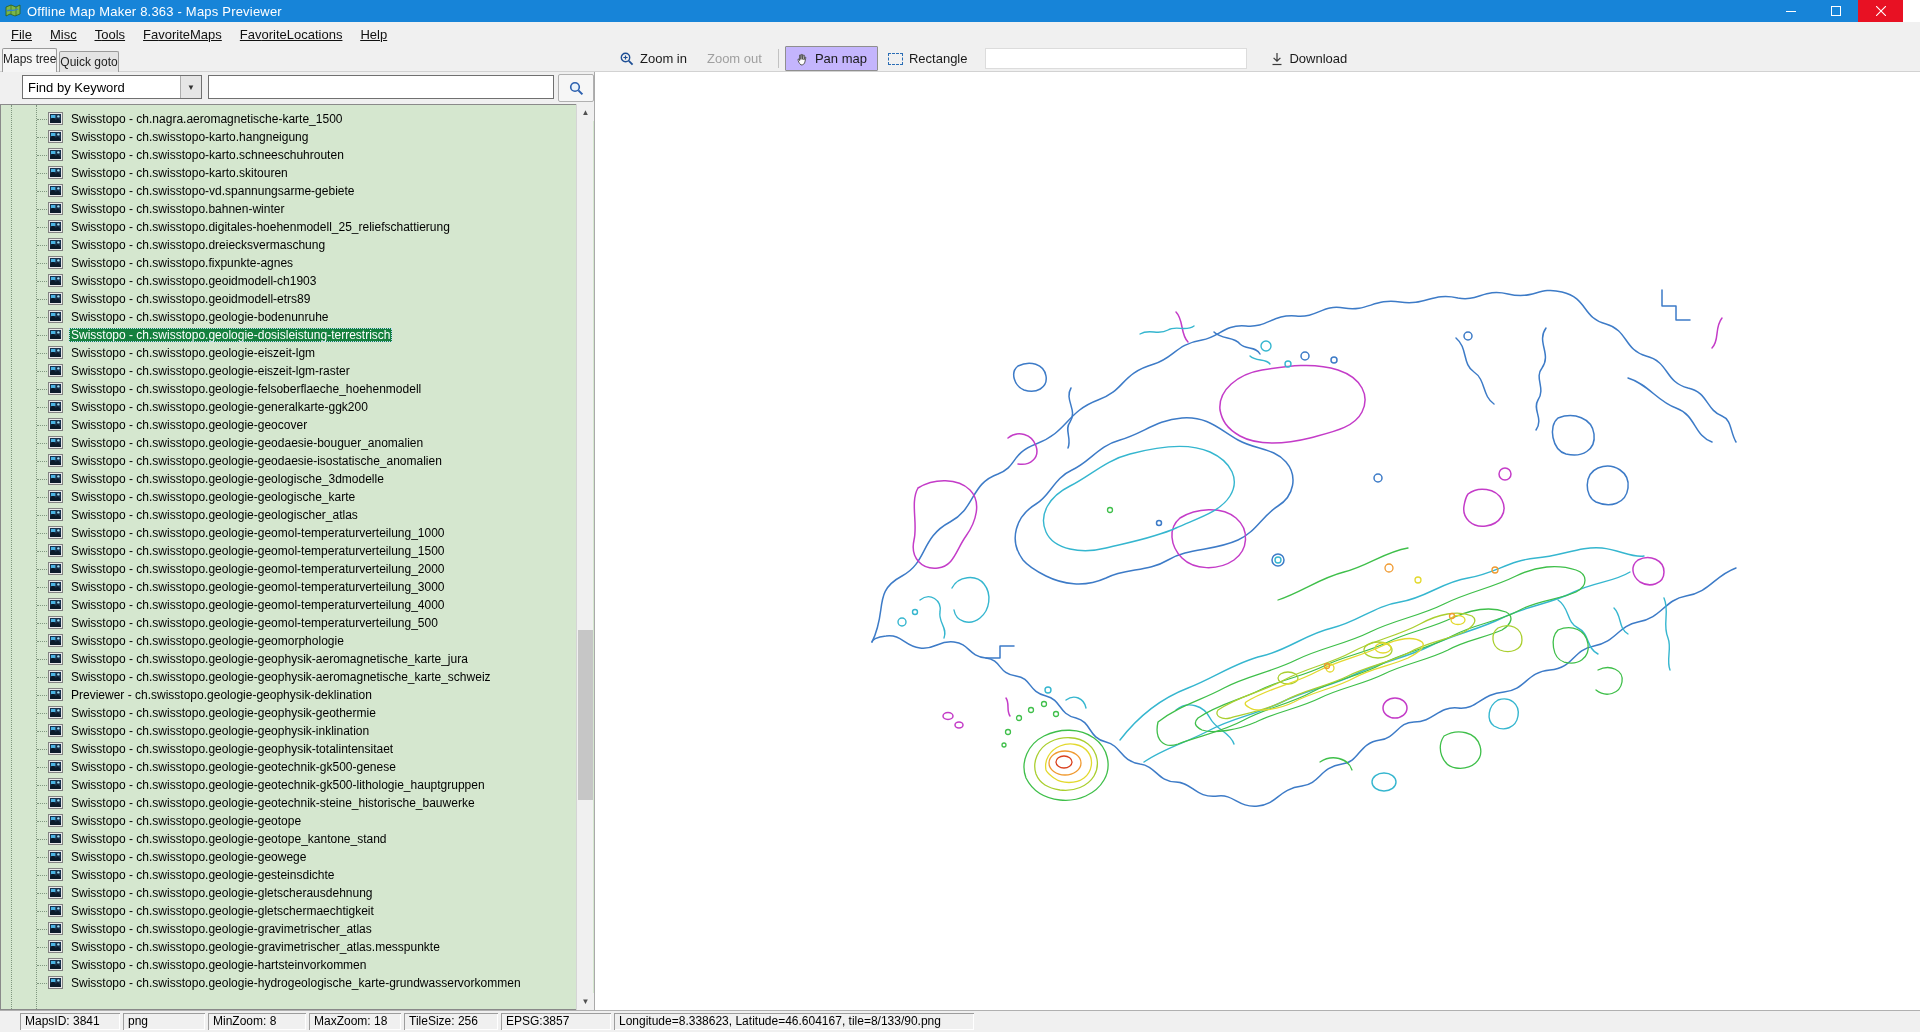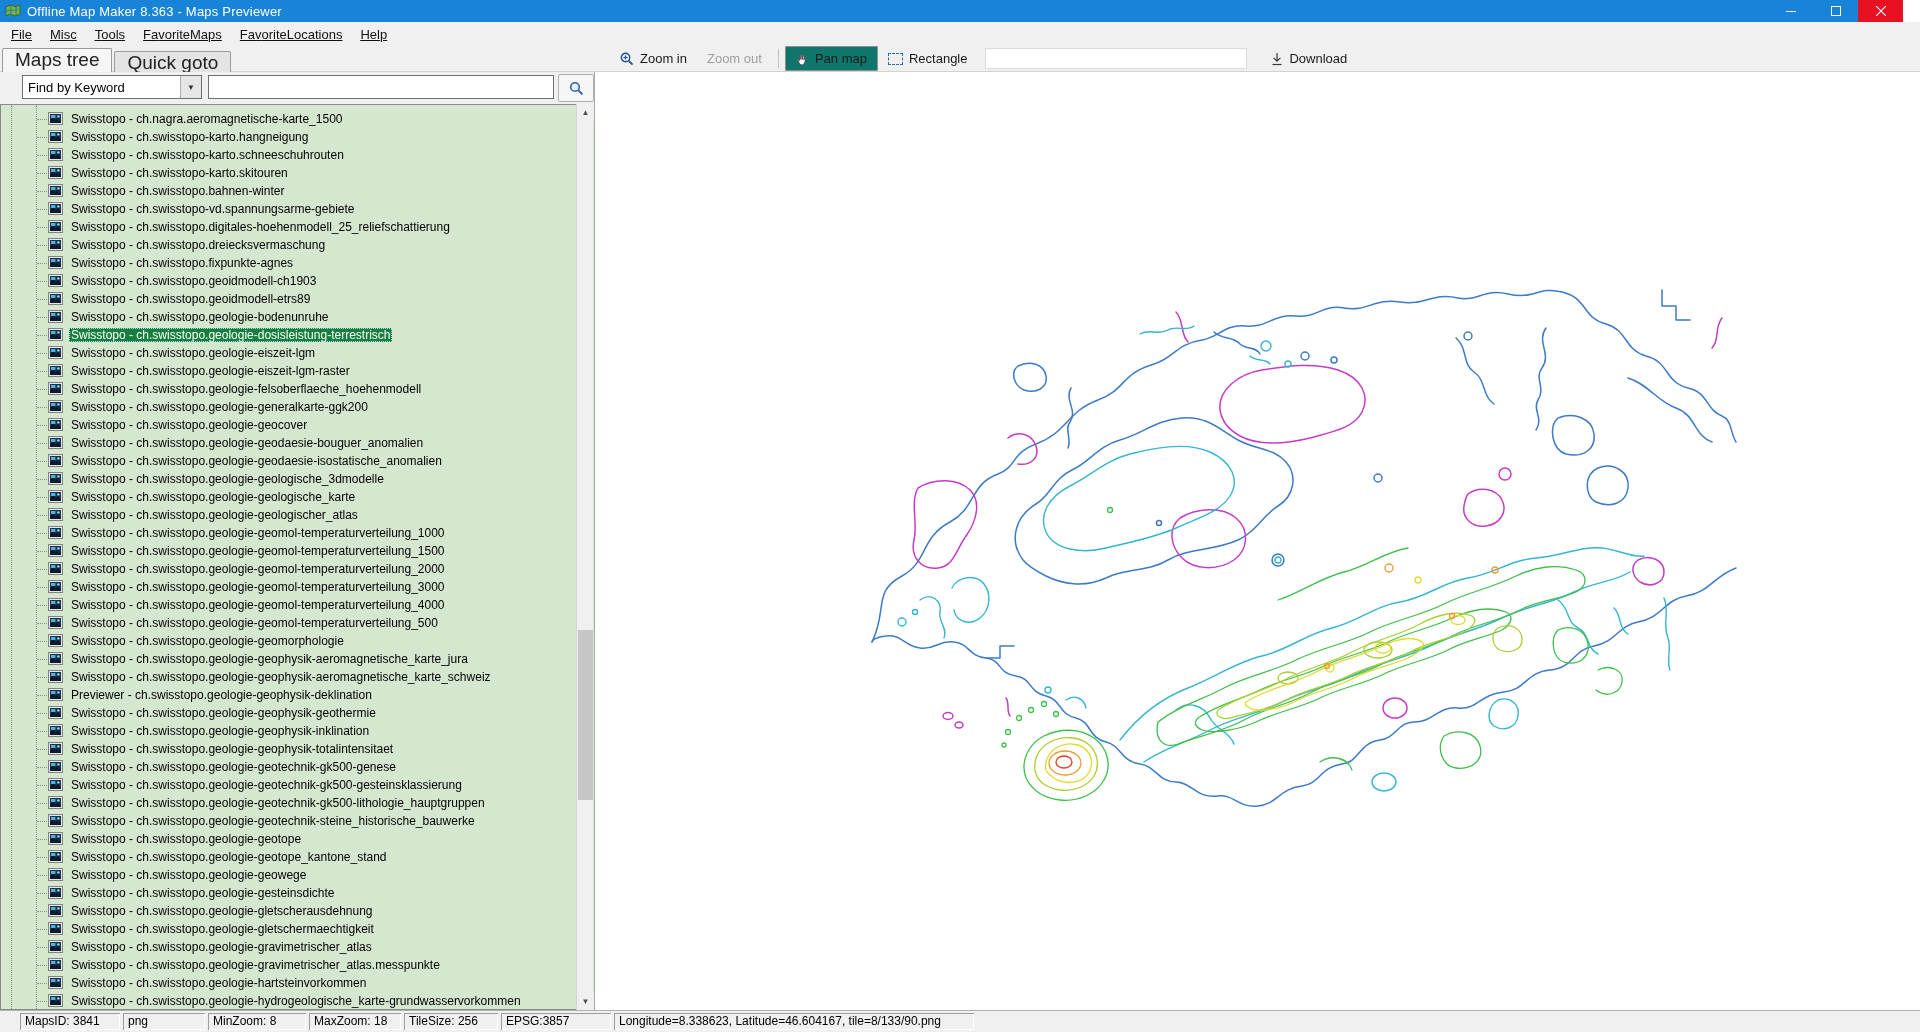--- a/index.html
+++ b/index.html
@@ -19,29 +19,29 @@
   
   .menubar{position:absolute;left:0;top:22px;width:1920px;height:24px;background:#f0f0f0;
            display:flex;align-items:center;padding-left:2px;box-sizing:border-box;}
   .menu-item{padding:3px 9px;font-size:13px;color:#111;text-decoration:underline;}
   .menu-item u{text-decoration:underline;}
 
   
   .subheader{position:absolute;left:0;top:46px;width:1920px;height:26px;background:#f0f0f0;
              border-bottom:1px solid #d2d2d2;box-sizing:border-box;}
   .tabs{position:absolute;left:2px;top:3px;height:23px;display:flex;align-items:flex-end;}
-  .tab{height:22px;line-height:21px;padding:0 12px;font-size:19px;background:#f0f0f0;
+  .tab{height:22px;line-height:21px;padding:0 0;font-size:12px;background:#f0f0f0;
        border:1px solid #9a9a9a;border-bottom:none;border-radius:2px 2px 0 0;color:#222;}
   .tab.active{height:23px;background:#f5f5f5;position:relative;z-index:2;}
   .tab+.tab{margin-left:2px;height:20px;background:#e4e4e4;text-align:right;}
 
   .toolbar{position:absolute;left:610px;top:0;height:25px;display:flex;align-items:center;}
   .tbtn{display:flex;align-items:center;gap:6px;padding:0 10px;height:23px;font-size:13px;color:#1a1a1a;}
   .tbtn.disabled{color:#9f9f9f;}
-  .tbtn.pressed{background:#0f766e;border:1px solid #8f8f8f;border-radius:1px;}
+  .tbtn.pressed{background:#c4b5fd;border:1px solid #8f8f8f;border-radius:1px;}
   .tsep{width:1px;height:19px;background:#c2c2c2;margin:0 6px;}
   .coords-input{width:262px;height:21px;border:1px solid #dcdcdc;background:#fff;margin-left:8px;
                 font-family:"Liberation Sans",sans-serif;font-size:12px;padding:0 4px;box-sizing:border-box;}
   .rect-glyph{width:13px;height:10px;border:1px dashed #2a6db5;display:inline-block;}
 
   
   .main{position:absolute;left:0;top:72px;width:1920px;height:938px;}
   .sidebar{position:absolute;left:0;top:0;width:595px;height:938px;background:#f0f0f0;
            border-right:1px solid #a9a9a9;box-sizing:border-box;}
   .findrow{position:absolute;left:0;top:0;width:595px;height:32px;display:flex;align-items:center;margin-left:12px;}
@@ -227,38 +227,38 @@
       <circle cx="10.4" cy="4.4" r="1.2" fill="#9ddcf4"></circle>
     </svg><span class="tree-label">Swisstopo - ch.swisstopo-karto.skitouren</span>
   </div>
             <div class="tree-row">
     <svg class="tree-icon" width="15" height="13" viewBox="0 0 15 13">
       <rect x="0.5" y="0.5" width="14" height="12" fill="#e9e9e9" stroke="#828282"></rect>
       <rect x="2" y="2" width="11" height="9" fill="#18324c"></rect>
       <path d="M2,8 L5,5.2 L7.8,8 L9.8,6.2 L13,9.4 L13,11 L2,11 Z" fill="#0b1b2b"></path>
       <rect x="3" y="3" width="4.4" height="3" fill="#4ab4e4"></rect>
       <circle cx="10.4" cy="4.4" r="1.2" fill="#9ddcf4"></circle>
+    </svg><span class="tree-label">Swisstopo - ch.swisstopo-vd.spannungsarme-gebiete</span>
+  </div>
+            <div class="tree-row">
+    <svg class="tree-icon" width="15" height="13" viewBox="0 0 15 13">
+      <rect x="0.5" y="0.5" width="14" height="12" fill="#e9e9e9" stroke="#828282"></rect>
+      <rect x="2" y="2" width="11" height="9" fill="#18324c"></rect>
+      <path d="M2,8 L5,5.2 L7.8,8 L9.8,6.2 L13,9.4 L13,11 L2,11 Z" fill="#0b1b2b"></path>
+      <rect x="3" y="3" width="4.4" height="3" fill="#4ab4e4"></rect>
+      <circle cx="10.4" cy="4.4" r="1.2" fill="#9ddcf4"></circle>
     </svg><span class="tree-label">Swisstopo - ch.swisstopo.bahnen-winter</span>
   </div>
             <div class="tree-row">
     <svg class="tree-icon" width="15" height="13" viewBox="0 0 15 13">
       <rect x="0.5" y="0.5" width="14" height="12" fill="#e9e9e9" stroke="#828282"></rect>
       <rect x="2" y="2" width="11" height="9" fill="#18324c"></rect>
       <path d="M2,8 L5,5.2 L7.8,8 L9.8,6.2 L13,9.4 L13,11 L2,11 Z" fill="#0b1b2b"></path>
       <rect x="3" y="3" width="4.4" height="3" fill="#4ab4e4"></rect>
       <circle cx="10.4" cy="4.4" r="1.2" fill="#9ddcf4"></circle>
-    </svg><span class="tree-label">Swisstopo - ch.swisstopo-vd.spannungsarme-gebiete</span>
-  </div>
-            <div class="tree-row">
-    <svg class="tree-icon" width="15" height="13" viewBox="0 0 15 13">
-      <rect x="0.5" y="0.5" width="14" height="12" fill="#e9e9e9" stroke="#828282"></rect>
-      <rect x="2" y="2" width="11" height="9" fill="#18324c"></rect>
-      <path d="M2,8 L5,5.2 L7.8,8 L9.8,6.2 L13,9.4 L13,11 L2,11 Z" fill="#0b1b2b"></path>
-      <rect x="3" y="3" width="4.4" height="3" fill="#4ab4e4"></rect>
-      <circle cx="10.4" cy="4.4" r="1.2" fill="#9ddcf4"></circle>
     </svg><span class="tree-label">Swisstopo - ch.swisstopo.digitales-hoehenmodell_25_reliefschattierung</span>
   </div>
             <div class="tree-row">
     <svg class="tree-icon" width="15" height="13" viewBox="0 0 15 13">
       <rect x="0.5" y="0.5" width="14" height="12" fill="#e9e9e9" stroke="#828282"></rect>
       <rect x="2" y="2" width="11" height="9" fill="#18324c"></rect>
       <path d="M2,8 L5,5.2 L7.8,8 L9.8,6.2 L13,9.4 L13,11 L2,11 Z" fill="#0b1b2b"></path>
       <rect x="3" y="3" width="4.4" height="3" fill="#4ab4e4"></rect>
       <circle cx="10.4" cy="4.4" r="1.2" fill="#9ddcf4"></circle>
     </svg><span class="tree-label">Swisstopo - ch.swisstopo.dreiecksvermaschung</span>
@@ -516,29 +516,20 @@
     </svg><span class="tree-label">Swisstopo - ch.swisstopo.geologie-geophysik-totalintensitaet</span>
   </div>
             <div class="tree-row">
     <svg class="tree-icon" width="15" height="13" viewBox="0 0 15 13">
       <rect x="0.5" y="0.5" width="14" height="12" fill="#e9e9e9" stroke="#828282"></rect>
       <rect x="2" y="2" width="11" height="9" fill="#18324c"></rect>
       <path d="M2,8 L5,5.2 L7.8,8 L9.8,6.2 L13,9.4 L13,11 L2,11 Z" fill="#0b1b2b"></path>
       <rect x="3" y="3" width="4.4" height="3" fill="#4ab4e4"></rect>
       <circle cx="10.4" cy="4.4" r="1.2" fill="#9ddcf4"></circle>
     </svg><span class="tree-label">Swisstopo - ch.swisstopo.geologie-geotechnik-gk500-genese</span>
-  </div>
-            <div class="tree-row">
-    <svg class="tree-icon" width="15" height="13" viewBox="0 0 15 13">
-      <rect x="0.5" y="0.5" width="14" height="12" fill="#e9e9e9" stroke="#828282"></rect>
-      <rect x="2" y="2" width="11" height="9" fill="#18324c"></rect>
-      <path d="M2,8 L5,5.2 L7.8,8 L9.8,6.2 L13,9.4 L13,11 L2,11 Z" fill="#0b1b2b"></path>
-      <rect x="3" y="3" width="4.4" height="3" fill="#4ab4e4"></rect>
-      <circle cx="10.4" cy="4.4" r="1.2" fill="#9ddcf4"></circle>
-    </svg><span class="tree-label">Swisstopo - ch.swisstopo.geologie-geotechnik-gk500-gesteinsklassierung</span>
   </div>
             <div class="tree-row">
     <svg class="tree-icon" width="15" height="13" viewBox="0 0 15 13">
       <rect x="0.5" y="0.5" width="14" height="12" fill="#e9e9e9" stroke="#828282"></rect>
       <rect x="2" y="2" width="11" height="9" fill="#18324c"></rect>
       <path d="M2,8 L5,5.2 L7.8,8 L9.8,6.2 L13,9.4 L13,11 L2,11 Z" fill="#0b1b2b"></path>
       <rect x="3" y="3" width="4.4" height="3" fill="#4ab4e4"></rect>
       <circle cx="10.4" cy="4.4" r="1.2" fill="#9ddcf4"></circle>
     </svg><span class="tree-label">Swisstopo - ch.swisstopo.geologie-geotechnik-gk500-lithologie_hauptgruppen</span>
   </div>

